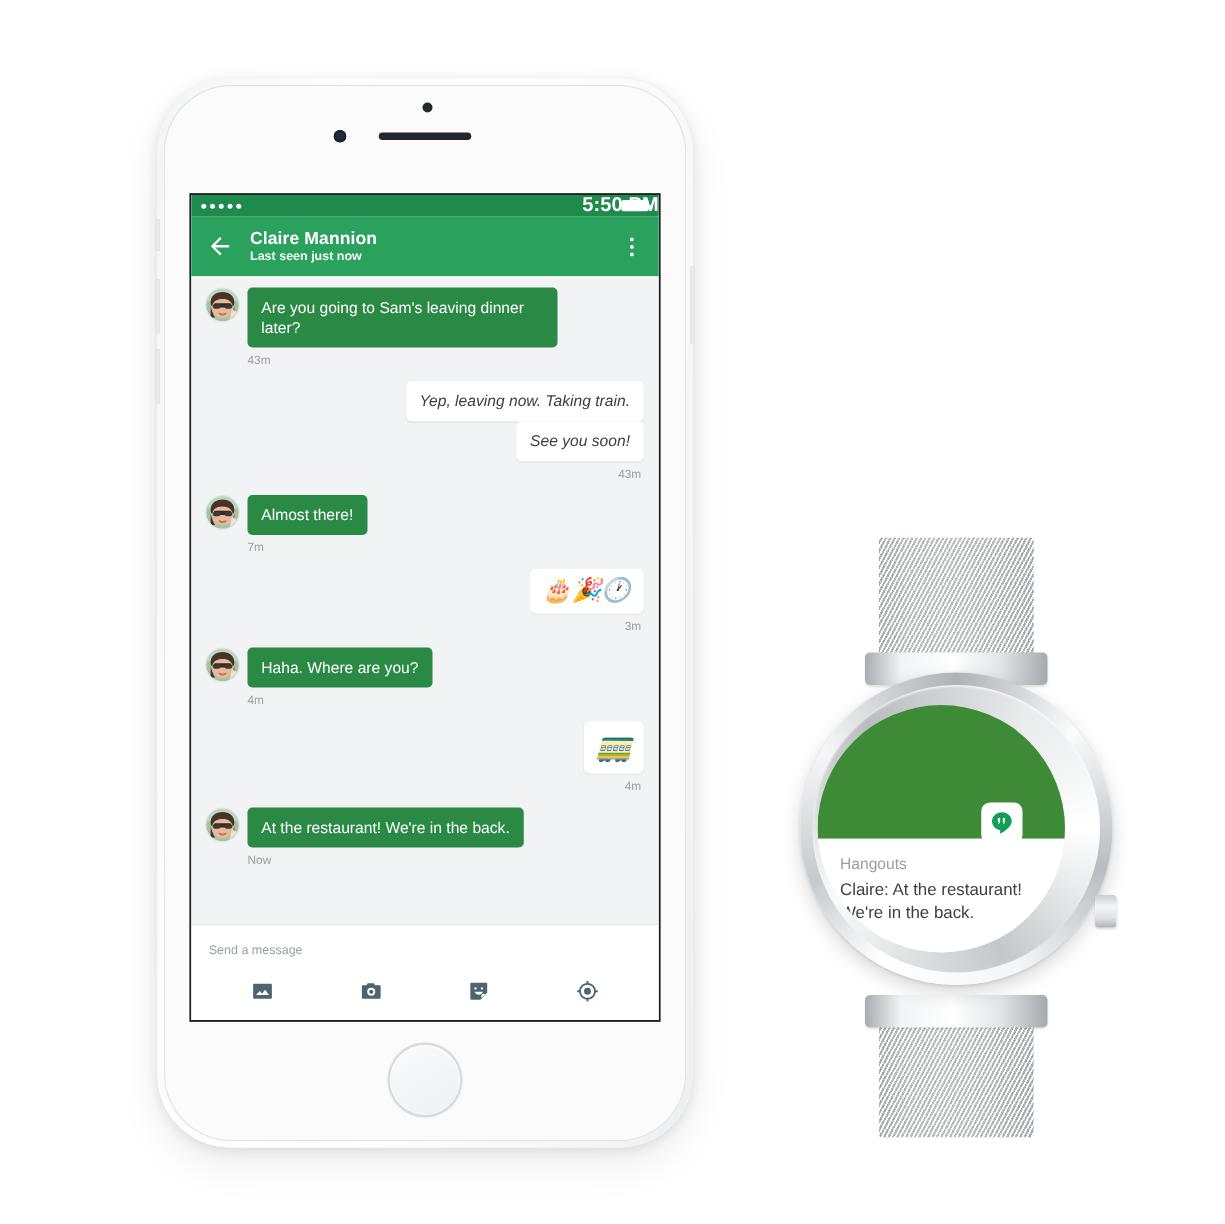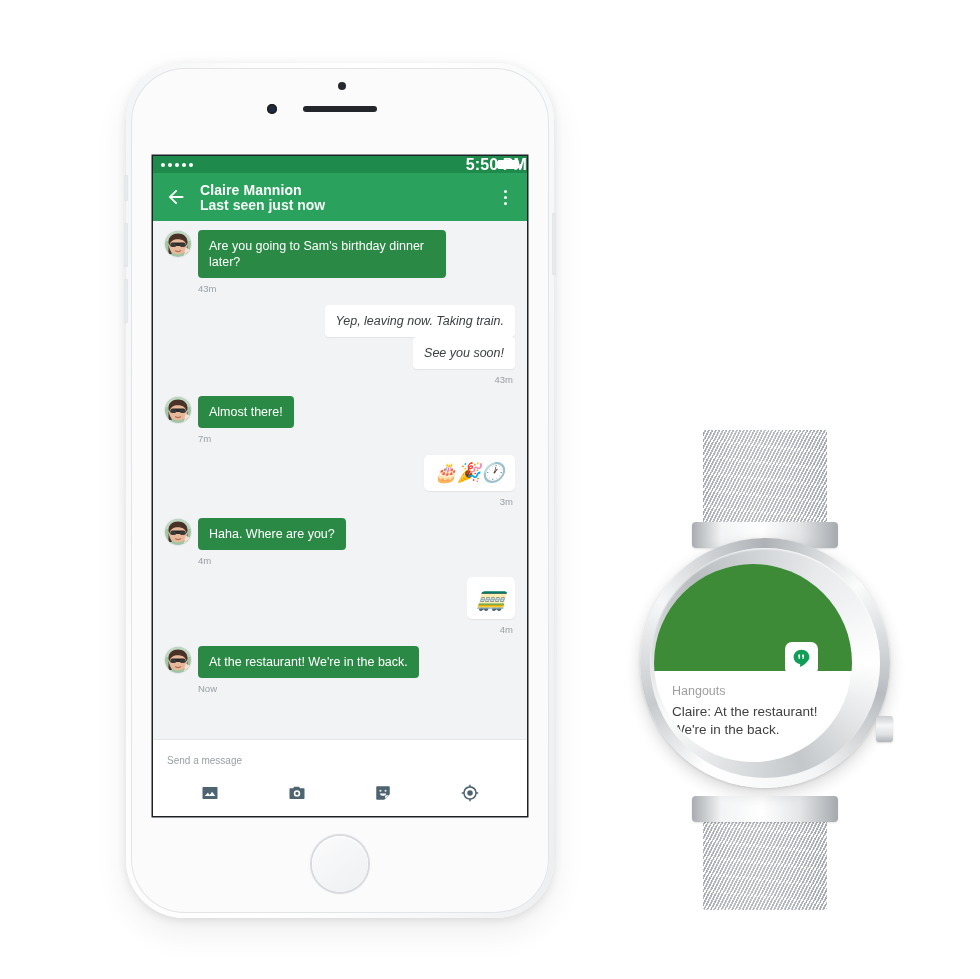--- a/index.html
+++ b/index.html
@@ -59,21 +59,21 @@
   .battery{margin-left:auto;width:22px;height:9px;border:1.4px solid #fff;border-radius:2px;
     position:relative;background:#fff;box-sizing:border-box;}
   .battery::after{content:"";position:absolute;right:-3.5px;top:2.5px;width:2px;height:4px;
     background:#fff;border-radius:0 1px 1px 0;}
 
   .appbar{height:48px;background:#2aa15c;display:flex;align-items:center;padding:0 12px;
     color:#fff;}
   .back-ico{width:22px;height:22px;flex:none;margin-right:13px;}
   .appbar-txt{flex:1;min-width:0;}
   .appbar-title{font-size:14px;font-weight:bold;line-height:15px;letter-spacing:.1px;}
-  .appbar-sub{font-size:14px;font-weight:bold;line-height:13px;opacity:.95;margin-top:1px;}
+  .appbar-sub{font-size:10px;font-weight:bold;line-height:13px;opacity:.95;margin-top:1px;}
   .overflow{width:20px;height:20px;display:flex;flex-direction:column;align-items:center;
     justify-content:center;gap:3px;flex:none;}
   .overflow i{width:3px;height:3px;border-radius:50%;background:#fff;display:block;}
 
   .thread{position:absolute;left:0;right:0;top:65px;bottom:77px;background:#f1f3f4;
     padding:9px 12px 4px 12px;box-sizing:border-box;overflow:hidden;}
 
   .row{display:flex;align-items:flex-start;}
   .row.out{justify-content:flex-end;font-style:italic;}
   .avatar{width:26px;height:26px;border-radius:50%;flex:none;margin-right:7px;margin-top:1px;
@@ -201,21 +201,21 @@
     <path d="M3.6 13.5c.5 4 2.3 7.5 3.4 9.2l-3.6.6z" fill="#4a3228"></path>
     <path d="M22.4 13.5c-.5 4-2.3 7.5-3.4 9.2l3.6.6z" fill="#4a3228"></path>
     <rect x="5.8" y="11.6" width="14.4" height="3.4" rx="1.7" fill="#2b2b2b"></rect>
     <rect x="5.2" y="12.4" width="6.2" height="3.6" rx="1.8" fill="#3a3a3a"></rect>
     <rect x="14.6" y="12.4" width="6.2" height="3.6" rx="1.8" fill="#3a3a3a"></rect>
     <path d="M10.6 19.8c1.6 1.1 3.4 1.1 5 0" stroke="#b5705f" stroke-width="1.3" fill="none" stroke-linecap="round"></path>
     <path d="M18.5 26c.8-4 1.4-7.6 2.2-9.6l3.6 2.2L22.8 26z" fill="#f0e2cf"></path>
   </g>
 </svg>
             </div>
-            <div class="bub in">Are you going to Sam's birthday dinner later?</div>
+            <div class="bub in">Are you going to Sam's leaving dinner later?</div>
           </div>
           <div class="ts left">43m</div>
           <div class="row out">
             <div class="bub out">Yep, leaving now. Taking train.</div>
           </div>
           <div class="row out">
             <div class="bub out">See you soon!</div>
           </div>
           <div class="ts right">43m</div>
           <div class="row in">

